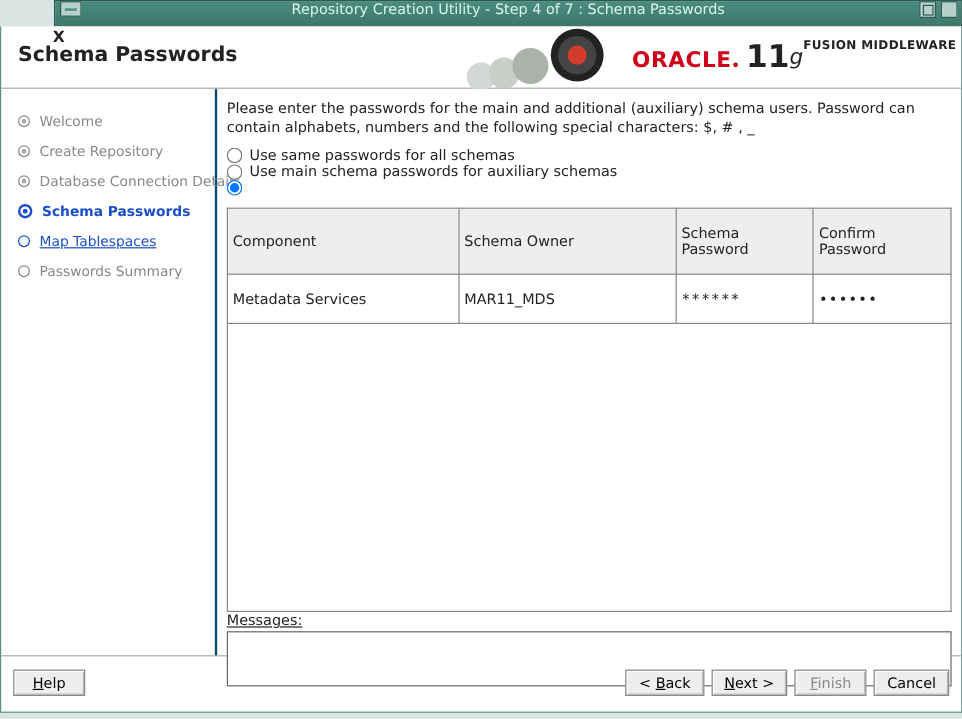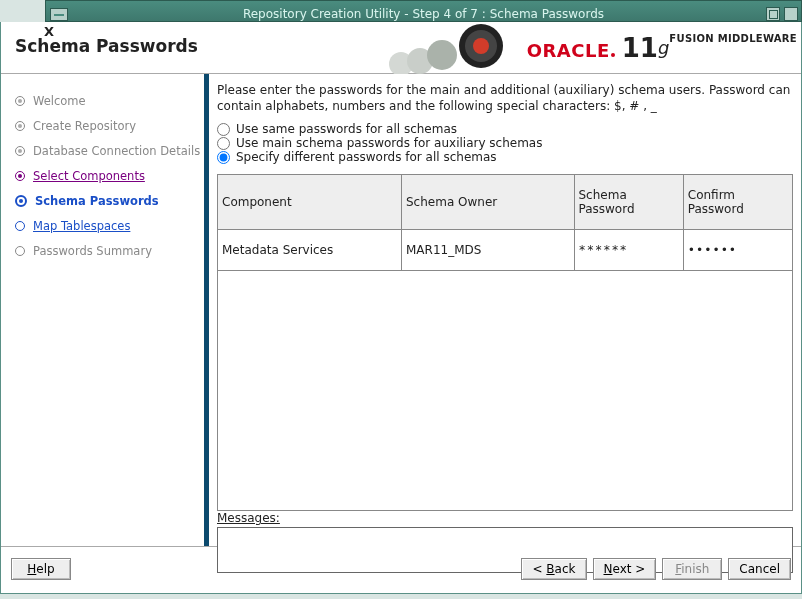--- a/index.html
+++ b/index.html
@@ -2,21 +2,21 @@
 <html><head>
 <meta charset="utf-8">
 <style>
   * { box-sizing: border-box; margin: 0; padding: 0; font-family: "DejaVu Sans", "Liberation Sans", Arial, sans-serif; }
   body { background: #d9e5e2; width: 802px; height: 599px; overflow: hidden; }
 
   
   .titlebar {
     height: 22px;
     background: linear-gradient(#4a8c7f, #3e786d);
-    display: flex; align-items: flex-end;
+    display: flex; align-items: flex-start;
     border: 1px solid #2c5a50;
     position: relative;
     font-size: 12px;
     color: #d9f5ee;
     margin-left: 45px;
   }
   .titlebar .menu-btn {
     width: 18px; height: 13px; margin: 0 4px;
     background: #b7d1ca;
     border: 1px solid #2c5a50;
@@ -87,22 +87,22 @@
   .oracle-top { display:flex; align-items:baseline; }
   .oracle-red { font-size:18px; font-weight:bold; color:#d0021b; letter-spacing:0.5px;}
   .oracle-dot { width:4px;height:4px;background:#d0021b;border-radius:50%;display:inline-block;margin:0 1px 6px 1px;}
   .eleven-g { font-size:26px; font-weight:bold; color:#222; margin-left:6px;}
   .eleven-g i{ font-style:italic; font-size:18px; font-weight:normal; vertical-align:3px;}
   .fusion { font-size:10px; color:#222; font-weight:bold; letter-spacing:0.3px;}
 
   
   .columns { display:flex; height: 472px; }
   .nav {
-    width: 208px;
-    border-right: 5px solid #0c4a6e;
+    width: 180px;
+    border-right: 2px solid #0c4a6e;
     padding-top: 14px;
     padding-left: 14px;
   }
   .nav-item {
     display:flex; align-items:center;
     font-size: 11.5px;
     height: 25px;
     white-space: nowrap;
   }
   .nav-node {
@@ -231,24 +231,20 @@
       </div>
       <div class="nav-item">
         <span class="nav-node done"></span>
         <span class="nav-label inactive">Create Repository</span>
       </div>
       <div class="nav-item">
         <span class="nav-node done"></span>
         <span class="nav-label inactive">Database Connection Details</span>
       </div>
       <div class="nav-item">
-        <span class="nav-node prev"></span>
-        <span class="nav-label prev"><a>Select Components</a></span>
-      </div>
-      <div class="nav-item">
         <span class="nav-node current"></span>
         <span class="nav-label current">Schema Passwords</span>
       </div>
       <div class="nav-item">
         <span class="nav-node next"></span>
         <span class="nav-label next"><a>Map Tablespaces</a></span>
       </div>
       <div class="nav-item">
         <span class="nav-node"></span>
         <span class="nav-label inactive">Passwords Summary</span>
@@ -261,21 +257,20 @@
       <div class="radio-row">
         <input type="radio" name="pwmode" style="">
         <label>Use same passwords for all schemas</label>
       </div>
       <div class="radio-row">
         <input type="radio" name="pwmode" style="">
         <label>Use main schema passwords for auxiliary schemas</label>
       </div>
       <div class="radio-row">
         <input type="radio" name="pwmode" checked="" style="">
-        <label>Specify different passwords for all schemas</label>
       </div>
 
       <div class="table-wrap">
         <table class="pwtable">
           <thead>
             <tr>
               <th style="width:32%">Component</th>
               <th style="width:30%">Schema Owner</th>
               <th style="width:19%">Schema Password</th>
               <th style="width:19%">Confirm Password</th>

